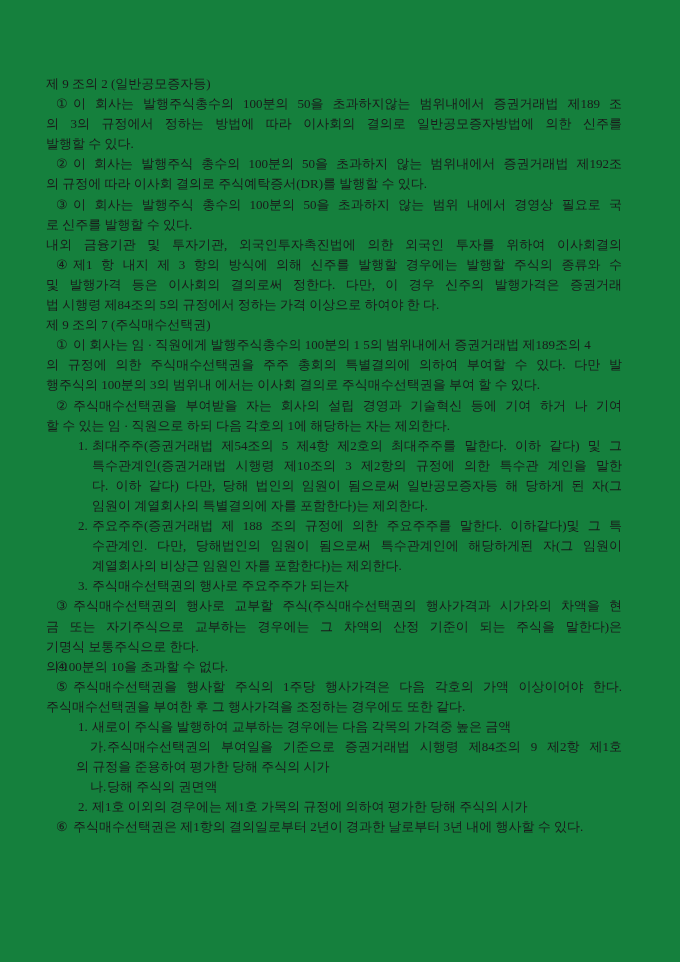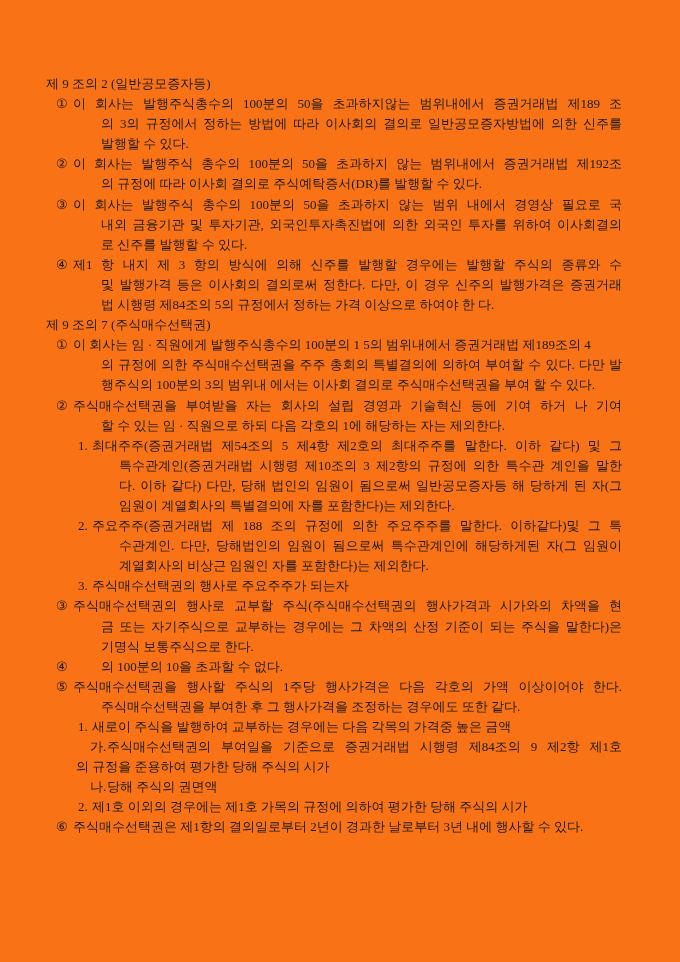--- a/index.html
+++ b/index.html
@@ -32,47 +32,47 @@
     text-align-last: justify;
     -moz-text-align-last: justify;
   }
   .ln.end {
     text-align: left;
     text-align-last: left;
     -moz-text-align-last: left;
   }
   .ln.article { padding-left: 46px; }
   .ln.item    { padding-left: 73px; }
-  .ln.cont1   { padding-left: 101px; }
+  .ln.cont1   { padding-left: 46px; }
   .ln.sub     { padding-left: 92px; }
-  .ln.cont2   { padding-left: 92px; margin-left: 27px; }
+  .ln.cont2   { padding-left: 92px; }
   .ln.subsub  { padding-left: 107px; }
   .ln.cont3   { padding-left: 76px; }
   .marker {
     position: absolute;
     top: 0;
   }
   .item   > .marker { left: 56px; }
   .sub    > .marker { left: 78px; }
   .subsub > .marker { left: 90px; }
 </style>
 </head>
 <body>
 
-<div class="page" style="background: #f97316; color: rgb(26, 26, 26);">
+<div class="page" style="background: #15803d; color: rgb(26, 26, 26);">
   <div class="doc-body">
       <div class="ln article end"><span>제 9 조의 2 (일반공모증자등)</span></div>
       <div class="ln item"><span class="marker">①</span><span>이 회사는 발행주식총수의 100분의 50을 초과하지않는 범위내에서 증권거래법 제189 조</span></div>
       <div class="ln cont1"><span>의 3의 규정에서 정하는 방법에 따라 이사회의 결의로 일반공모증자방법에 의한 신주를</span></div>
       <div class="ln cont1 end"><span>발행할 수 있다.</span></div>
       <div class="ln item"><span class="marker">②</span><span>이 회사는 발행주식 총수의 100분의 50을 초과하지 않는 범위내에서 증권거래법 제192조</span></div>
       <div class="ln cont1 end"><span>의 규정에 따라 이사회 결의로 주식예탁증서(DR)를 발행할 수 있다.</span></div>
       <div class="ln item"><span class="marker">③</span><span>이 회사는 발행주식 총수의 100분의 50을 초과하지 않는 범위 내에서 경영상 필요로 국</span></div>
+      <div class="ln cont1 end"><span>로 신주를 발행할 수 있다.</span></div>
       <div class="ln cont1"><span>내외 금융기관 및 투자기관, 외국인투자촉진법에 의한 외국인 투자를 위하여 이사회결의</span></div>
-      <div class="ln cont1 end"><span>로 신주를 발행할 수 있다.</span></div>
       <div class="ln item"><span class="marker">④</span><span>제1 항 내지 제 3 항의 방식에 의해 신주를 발행할 경우에는 발행할 주식의 종류와 수</span></div>
       <div class="ln cont1"><span>및 발행가격 등은 이사회의 결의로써 정한다. 다만, 이 경우 신주의 발행가격은 증권거래</span></div>
       <div class="ln cont1 end"><span>법 시행령 제84조의 5의 규정에서 정하는 가격 이상으로 하여야 한 다.</span></div>
       <div class="ln article end"><span>제 9 조의 7 (주식매수선택권)</span></div>
       <div class="ln item end"><span class="marker">①</span><span>이 회사는 임 · 직원에게 발행주식총수의 100분의 1 5의 범위내에서 증권거래법 제189조의 4</span></div>
       <div class="ln cont1"><span>의 규정에 의한 주식매수선택권을 주주 총회의 특별결의에 의하여 부여할 수 있다. 다만 발</span></div>
       <div class="ln cont1 end"><span>행주식의 100분의 3의 범위내 에서는 이사회 결의로 주식매수선택권을 부여 할 수 있다.</span></div>
       <div class="ln item"><span class="marker">②</span><span>주식매수선택권을 부여받을 자는 회사의 설립 경영과 기술혁신 등에 기여 하거 나 기여</span></div>
       <div class="ln cont1 end"><span>할 수 있는 임 · 직원으로 하되 다음 각호의 1에 해당하는 자는 제외한다.</span></div>
       <div class="ln sub"><span class="marker">1.</span><span>최대주주(증권거래법 제54조의 5 제4항 제2호의 최대주주를 말한다. 이하 같다) 및 그</span></div>

